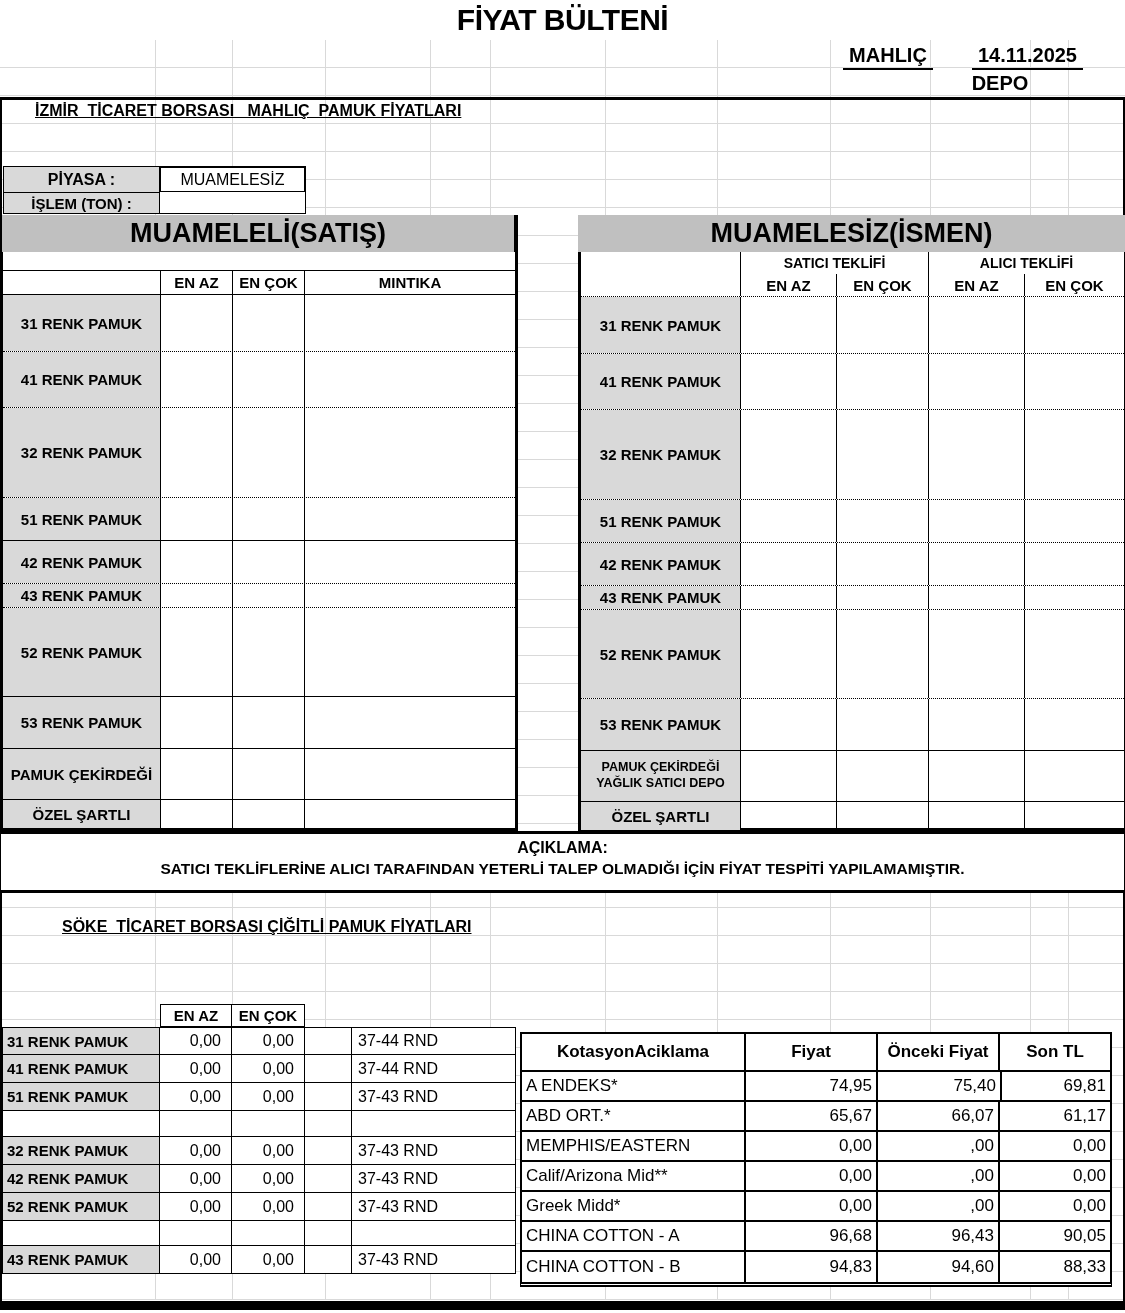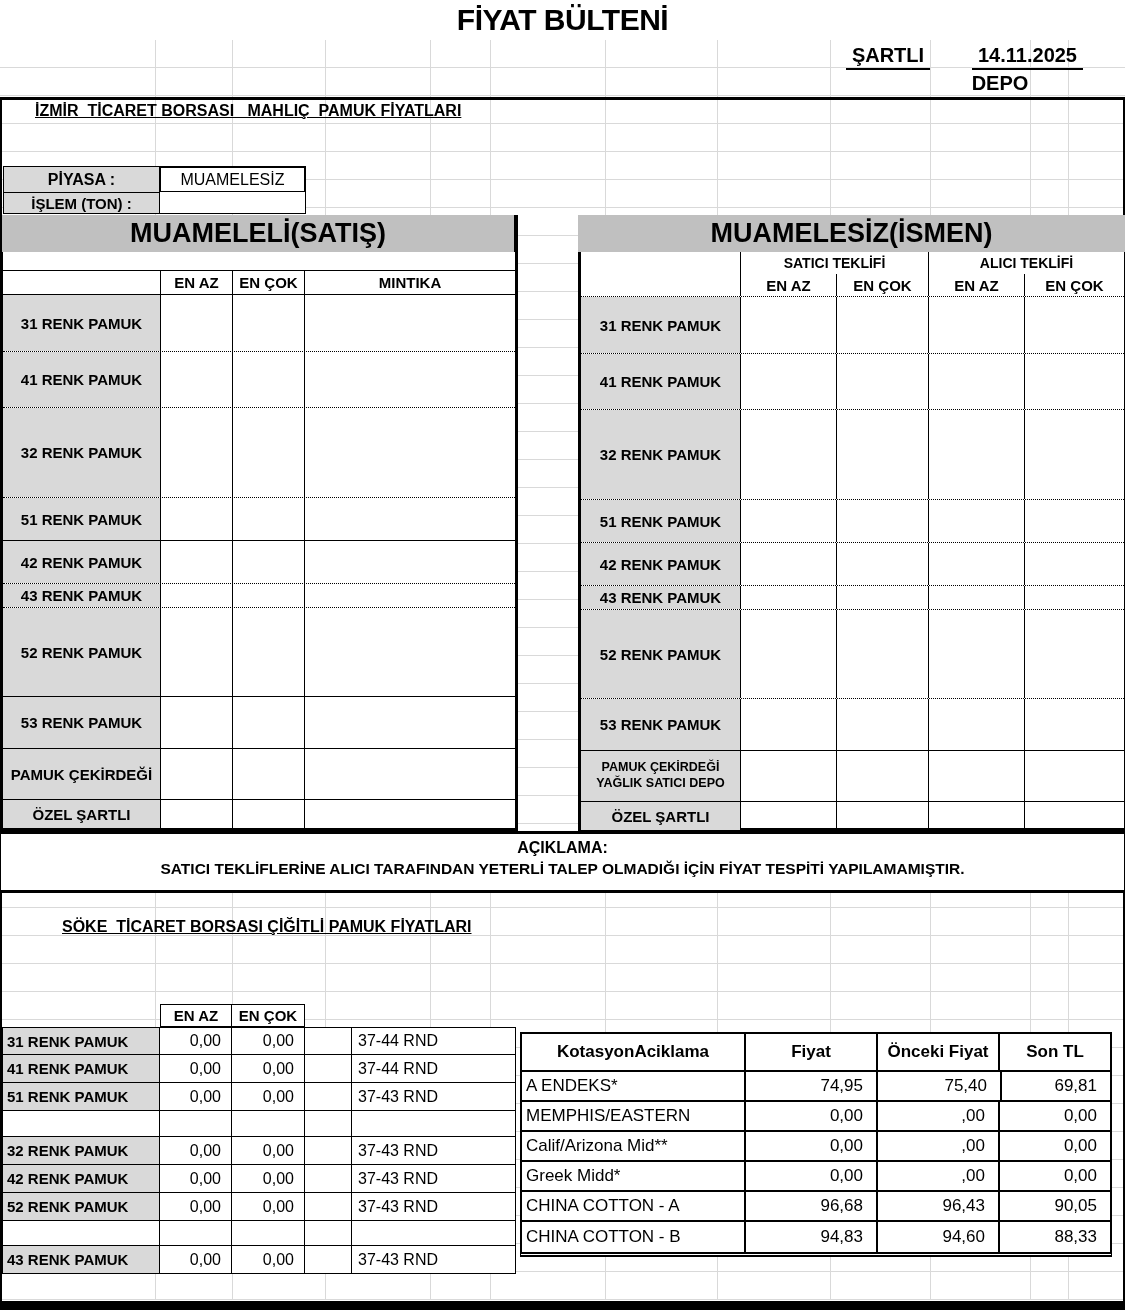--- a/index.html
+++ b/index.html
@@ -60,33 +60,33 @@
   .snum{justify-content:flex-end;padding-right:10px;}
   .srnd{padding-left:6px;}
   .sgap .sc{background:#fff;}
   #ktab{left:520px;top:1032px;width:592px;background:#fff;border:2px solid #000;border-bottom:5px double #000;display:flex;flex-direction:column;}
   .krow{display:flex;flex:0 0 auto;height:30px;border-bottom:2px solid #000;box-sizing:border-box;}
   .krow.last{border-bottom:none;}
   .khead{height:38px;}
   .kc{box-sizing:border-box;border-right:2px solid #000;display:flex;align-items:center;font-size:17px;background:#fff;}
   .kc.last{border-right:none;}
   .kname{padding-left:4px;}
-  .knum{justify-content:flex-end;padding-right:13px;}
+  .knum{justify-content:flex-end;padding-right:4px;}
   .kh{font-weight:bold;justify-content:center;}
   #botbar{left:0;top:1301px;width:1125px;height:9px;background:#000;}
 </style>
 </head>
 <body>
 
 <div id="page">
   <div id="grid" class="abs"></div>
 
   <div id="title" class="abs ctr z1">FİYAT BÜLTENİ</div>
   <div id="tarih" class="abs ctr z1 b">
-      <span class="udl">ŞARTLI</span>
+      <span class="udl">MAHLIÇ</span>
     </div>
   <div id="tarihval" class="abs ctr z1 b">
       <span class="udl">14.11.2025</span>
     </div>
   <div id="cuma" class="abs ctr z1 b">DEPO</div>
 
   <div id="mainframe" class="abs z1"></div>
 
   <div id="izmirtitle" class="abs z1 b">İZMİR  TİCARET BORSASI   MAHLIÇ  PAMUK FİYATLARI</div>
 
@@ -342,20 +342,26 @@
       <div class="kc kh" style="width:122px">Önceki Fiyat</div>
       <div class="kc kh last" style="flex:1">Son TL</div>
     </div>
     <div class="krow">
       <div class="kc kname" style="width:224px">A ENDEKS*</div>
       <div class="kc knum" style="width:132px">74,95</div>
       <div class="kc knum" style="width:124px">75,40</div>
       <div class="kc knum last" style="flex:1">69,81</div>
     </div>
     <div class="krow">
+      <div class="kc kname" style="width:224px">ABD ORT.*</div>
+      <div class="kc knum" style="width:132px">65,67</div>
+      <div class="kc knum" style="width:122px">66,07</div>
+      <div class="kc knum last" style="flex:1">61,17</div>
+    </div>
+    <div class="krow">
       <div class="kc kname" style="width:224px">MEMPHIS/EASTERN</div>
       <div class="kc knum" style="width:132px">0,00</div>
       <div class="kc knum" style="width:122px">,00</div>
       <div class="kc knum last" style="flex:1">0,00</div>
     </div>
     <div class="krow">
       <div class="kc kname" style="width:224px">Calif/Arizona Mid**</div>
       <div class="kc knum" style="width:132px">0,00</div>
       <div class="kc knum" style="width:122px">,00</div>
       <div class="kc knum last" style="flex:1">0,00</div>

